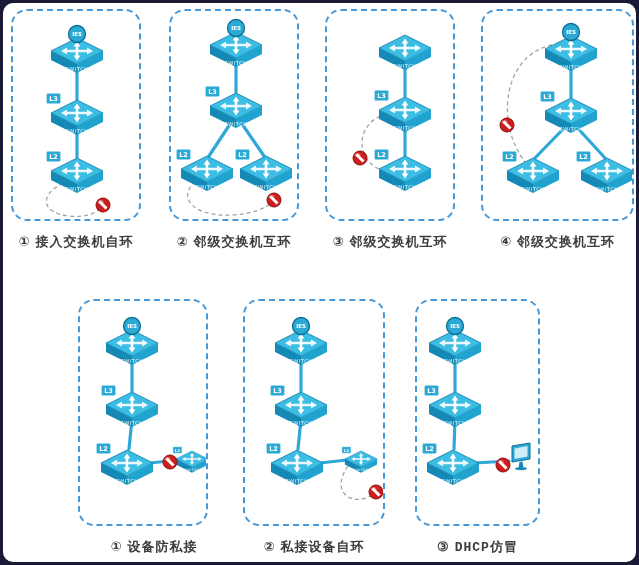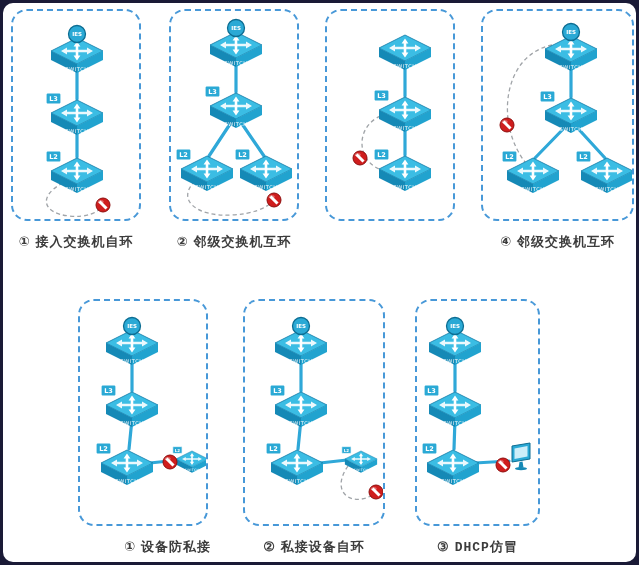--- a/index.html
+++ b/index.html
@@ -146,20 +146,21 @@
           <rect x="-31" y="-20" width="15" height="11" rx="1.5" fill="#2aa9d5" stroke="#fff" stroke-width="1.2"></rect>
           <text x="-23.5" y="-11.6" text-anchor="middle" font-size="6.5" font-weight="bold" fill="#fff">L2</text>
         </g>
         <g transform="translate(33,147)">
           <circle cx="0" cy="0" r="7" fill="#cf1d1d" stroke="#8e0e0e" stroke-width="1"></circle>
           <ellipse cx="-2.3" cy="-3.2" rx="3" ry="1.8" fill="rgba(255,255,255,0.35)"></ellipse>
           <rect x="-5" y="-1.5" width="10" height="3" fill="#fff" transform="rotate(45)"></rect>
         </g>
       </svg>
     </div>
+    <div class="caption" style="left: 322px; top: 230px; width: 130px;"><span class="num">③</span><span>邻级交换机互环</span></div>
     <div class="panel" style="left: 478px; top: 6px; width: 153px; height: 212px; border-color: rgb(71, 152, 216);">
       <svg width="149" height="208" viewBox="0 0 149 208">
         <line x1="88" y1="52" x2="88" y2="86" stroke="#2fa8d8" stroke-width="3.2" stroke-linecap="round"></line>
         <line x1="86" y1="112" x2="52" y2="147" stroke="#2fa8d8" stroke-width="3.2" stroke-linecap="round"></line>
         <line x1="90" y1="112" x2="122" y2="147" stroke="#2fa8d8" stroke-width="3.2" stroke-linecap="round"></line>
         <path d="M 69 34 C 20 44 12 112 42 151" fill="none" stroke="#a0a4a8" stroke-width="1.3" stroke-dasharray="4 3"></path>
         <g transform="translate(88,38)">
           <polygon points="0,-13 26,0 0,13 -26,0" fill="#3bbde4" stroke="#0f7aa6" stroke-width="0.8"></polygon>
           <polygon points="-26,0 0,13 0,22 -26,9" fill="#1589b6"></polygon>
           <polygon points="0,13 26,0 26,9 0,22" fill="#21a3cf"></polygon>
@@ -252,21 +253,21 @@
           <rect x="-31" y="-20" width="15" height="11" rx="1.5" fill="#2aa9d5" stroke="#fff" stroke-width="1.2"></rect>
           <text x="-23.5" y="-11.6" text-anchor="middle" font-size="6.5" font-weight="bold" fill="#fff">L2</text>
         </g>
         <g transform="translate(90,161)">
           <circle cx="0" cy="0" r="7" fill="#cf1d1d" stroke="#8e0e0e" stroke-width="1"></circle>
           <ellipse cx="-2.3" cy="-3.2" rx="3" ry="1.8" fill="rgba(255,255,255,0.35)"></ellipse>
           <rect x="-5" y="-1.5" width="10" height="3" fill="#fff" transform="rotate(45)"></rect>
         </g>
       </svg>
     </div>
-    <div class="caption" style="left: 78px; top: 535px; width: 130px; text-align: right;"><span class="num">①</span><span>设备防私接</span></div>
+    <div class="caption" style="left: 86px; top: 535px; width: 130px;"><span class="num">①</span><span>设备防私接</span></div>
     <div class="panel" style="left: 240px; top: 296px; width: 142px; height: 227px; border-color: rgb(71, 152, 216);">
       <svg width="138" height="223" viewBox="0 0 138 223">
         <line x1="56" y1="56" x2="56" y2="90" stroke="#2fa8d8" stroke-width="3.2" stroke-linecap="round"></line>
         <line x1="56" y1="118" x2="53" y2="148" stroke="#2fa8d8" stroke-width="3.2" stroke-linecap="round"></line>
         <line x1="75" y1="162" x2="102" y2="159" stroke="#2fa8d8" stroke-width="3.2" stroke-linecap="round"></line>
         <path d="M 103 165 C 84 192 108 207 129 193" fill="none" stroke="#a0a4a8" stroke-width="1.3" stroke-dasharray="4 3"></path>
         <g transform="translate(56,42)">
           <polygon points="0,-13 26,0 0,13 -26,0" fill="#3bbde4" stroke="#0f7aa6" stroke-width="0.8"></polygon>
           <polygon points="-26,0 0,13 0,22 -26,9" fill="#1589b6"></polygon>
           <polygon points="0,13 26,0 26,9 0,22" fill="#21a3cf"></polygon>
@@ -306,21 +307,21 @@
           <rect x="-31" y="-20" width="15" height="11" rx="1.5" fill="#2aa9d5" stroke="#fff" stroke-width="1.2"></rect>
           <text x="-23.5" y="-11.6" text-anchor="middle" font-size="6.5" font-weight="bold" fill="#fff">L2</text>
         </g>
         <g transform="translate(131,191)">
           <circle cx="0" cy="0" r="7" fill="#cf1d1d" stroke="#8e0e0e" stroke-width="1"></circle>
           <ellipse cx="-2.3" cy="-3.2" rx="3" ry="1.8" fill="rgba(255,255,255,0.35)"></ellipse>
           <rect x="-5" y="-1.5" width="10" height="3" fill="#fff" transform="rotate(45)"></rect>
         </g>
       </svg>
     </div>
-    <div class="caption" style="left: 240px; top: 535px; width: 142px; font-family: Liberation Serif, serif;"><span class="num">②</span><span>私接设备自环</span></div>
+    <div class="caption" style="left: 240px; top: 535px; width: 142px;"><span class="num">②</span><span>私接设备自环</span></div>
     <div class="panel" style="left: 412px; top: 296px; width: 125px; height: 227px; border-color: rgb(71, 152, 216);">
       <svg width="121" height="223" viewBox="0 0 121 223">
         <line x1="38" y1="56" x2="38" y2="90" stroke="#2fa8d8" stroke-width="3.2" stroke-linecap="round"></line>
         <line x1="38" y1="118" x2="37" y2="148" stroke="#2fa8d8" stroke-width="3.2" stroke-linecap="round"></line>
         <line x1="58" y1="162" x2="92" y2="160" stroke="#2fa8d8" stroke-width="3.2" stroke-linecap="round"></line>
         <g transform="translate(38,42)">
           <polygon points="0,-13 26,0 0,13 -26,0" fill="#3bbde4" stroke="#0f7aa6" stroke-width="0.8"></polygon>
           <polygon points="-26,0 0,13 0,22 -26,9" fill="#1589b6"></polygon>
           <polygon points="0,13 26,0 26,9 0,22" fill="#21a3cf"></polygon>
           <path d="M0,-9.5 L3.4,-4.6 L1.3,-4.6 L1.3,4.6 L3.4,4.6 L0,9.5 L-3.4,4.6 L-1.3,4.6 L-1.3,-4.6 L-3.4,-4.6 Z" fill="#fff"></path>

